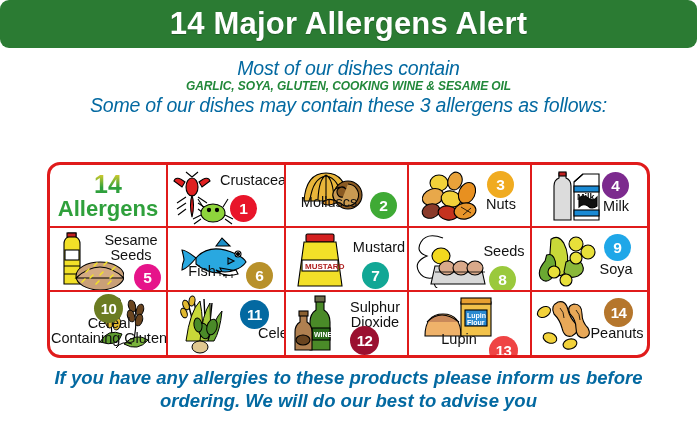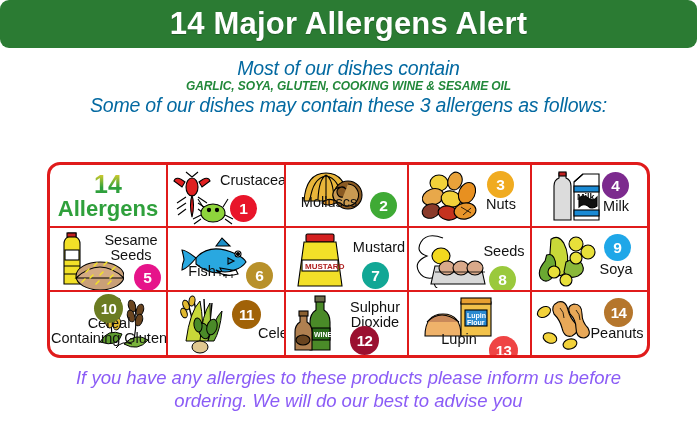--- a/index.html
+++ b/index.html
@@ -110,23 +110,23 @@
     display:flex;align-items:center;justify-content:center;
     color:#fff;font-size:15.5px;font-weight:bold;
     line-height:1;
   }
   .badge.wide{width:29px;height:29px;font-size:15px;letter-spacing:-0.5px;}
   
   .footer{
     position:absolute;
     left:0;top:366px;width:100%;
     text-align:center;
-    font-size:18.5px;font-style:italic;color:#8b5cf6;
+    font-size:18.5px;font-style:italic;color:#0369a1;
     line-height:1.25;
-    font-weight:normal;
+    font-weight:bold;
   }
 </style>
 </head>
 <body>
 
 <div class="banner" style="background: rgb(43, 123, 51);">
   <div class="banner-title" style="color: rgb(255, 255, 255);">14 Major Allergens Alert</div>
 </div>
 
 <div class="subtitles">
@@ -364,21 +364,21 @@
         </g>
         <g fill="#e0b830">
           <ellipse cx="12" cy="10" rx="3" ry="5" transform="rotate(-20 12 10)"></ellipse>
           <ellipse cx="18" cy="6" rx="3" ry="5" transform="rotate(10 18 6)"></ellipse>
           <ellipse cx="10" cy="18" rx="3" ry="5" transform="rotate(-20 10 18)"></ellipse>
         </g>
         <ellipse cx="26" cy="52" rx="8" ry="6" fill="#e0c890"></ellipse>
       </g>
     </svg>
     <div class="label" style="left:48px;top:34px;width:62px;margin-left:32px;">Celery</div>
-    <div class="badge wide" style="left: 64px; top: 8px; background: #a16207;">11</div>
+    <div class="badge wide" style="left: 72px; top: 8px; background: #0369a1;">11</div>
    </div>
   </div>
 
   <div class="cell" style="border-right-color: rgb(224, 27, 27); border-bottom-color: rgb(224, 27, 27);">
    <div class="cell-inner">
     <svg class="art" style="left:6px;top:2px;" width="60" height="60" viewBox="0 0 60 60">
       <g stroke="#000" stroke-width="1.1">
         <path d="M24 6 h8 v10 q6 4 6 12 v28 h-20 v-28 q0 -8 6 -12z" fill="#4a8a28"></path>
         <rect x="23" y="2" width="10" height="6" fill="#6a6a4a"></rect>
         <rect x="20" y="34" width="18" height="12" fill="#2a6a1a"></rect>

